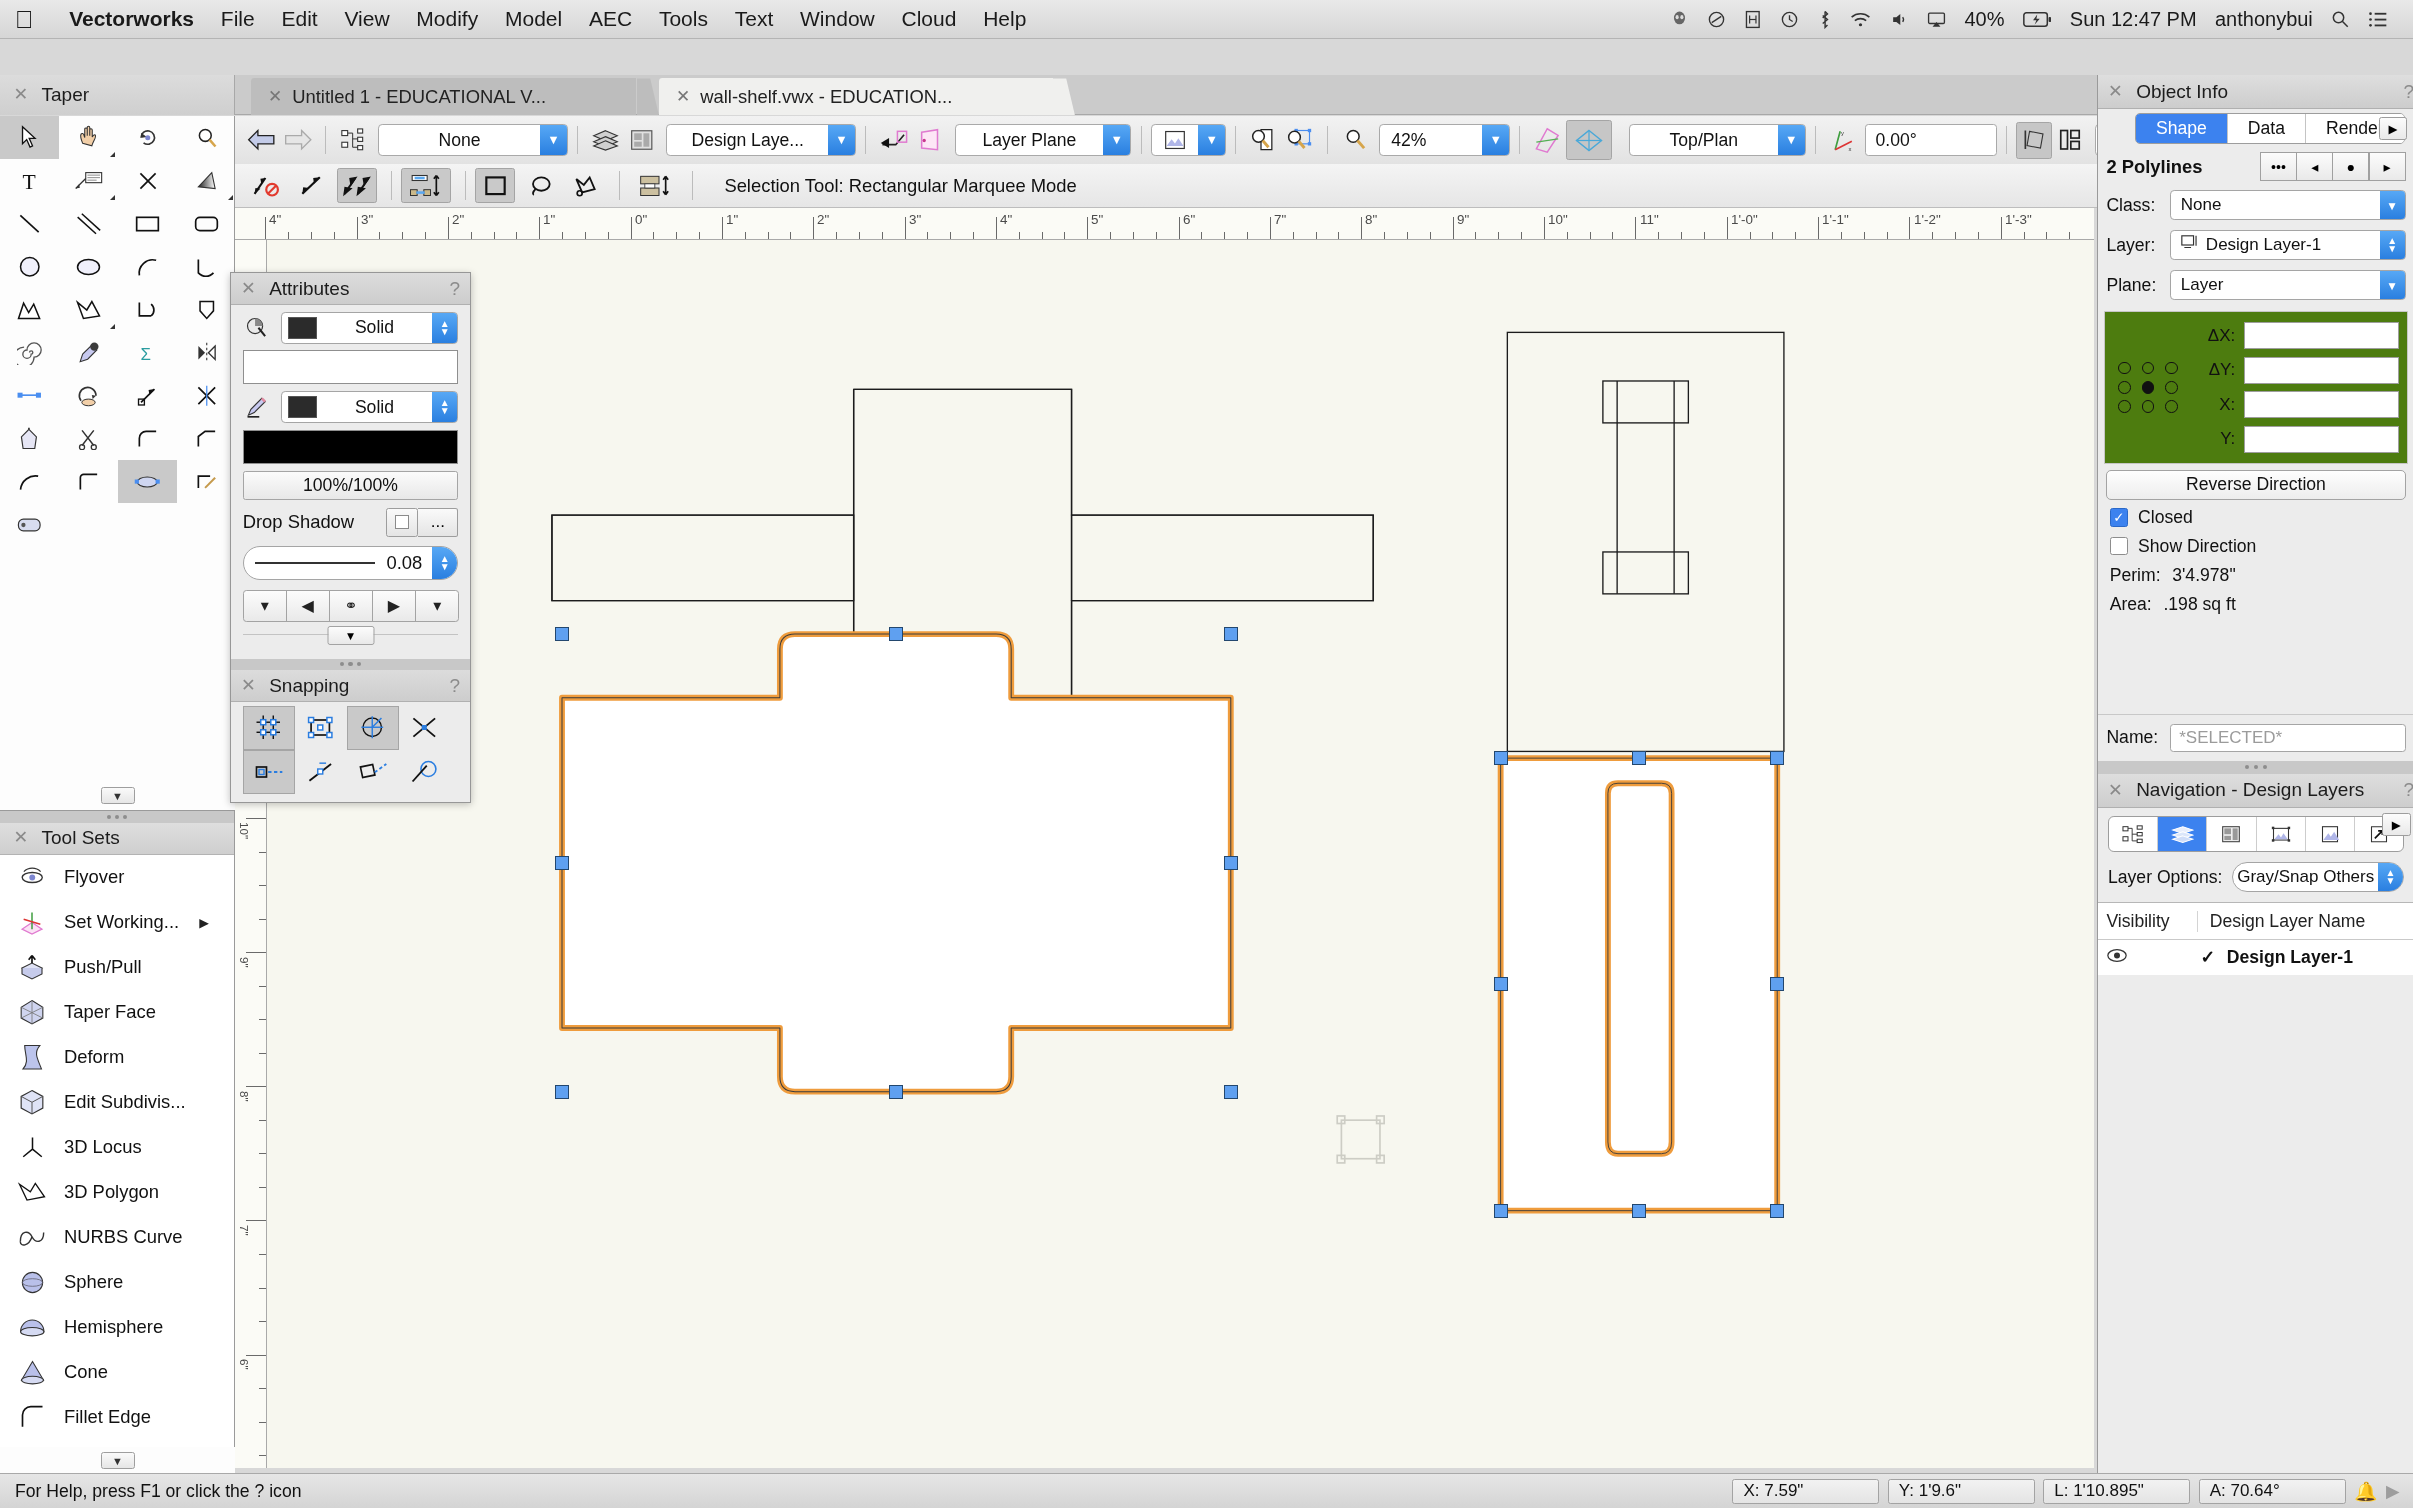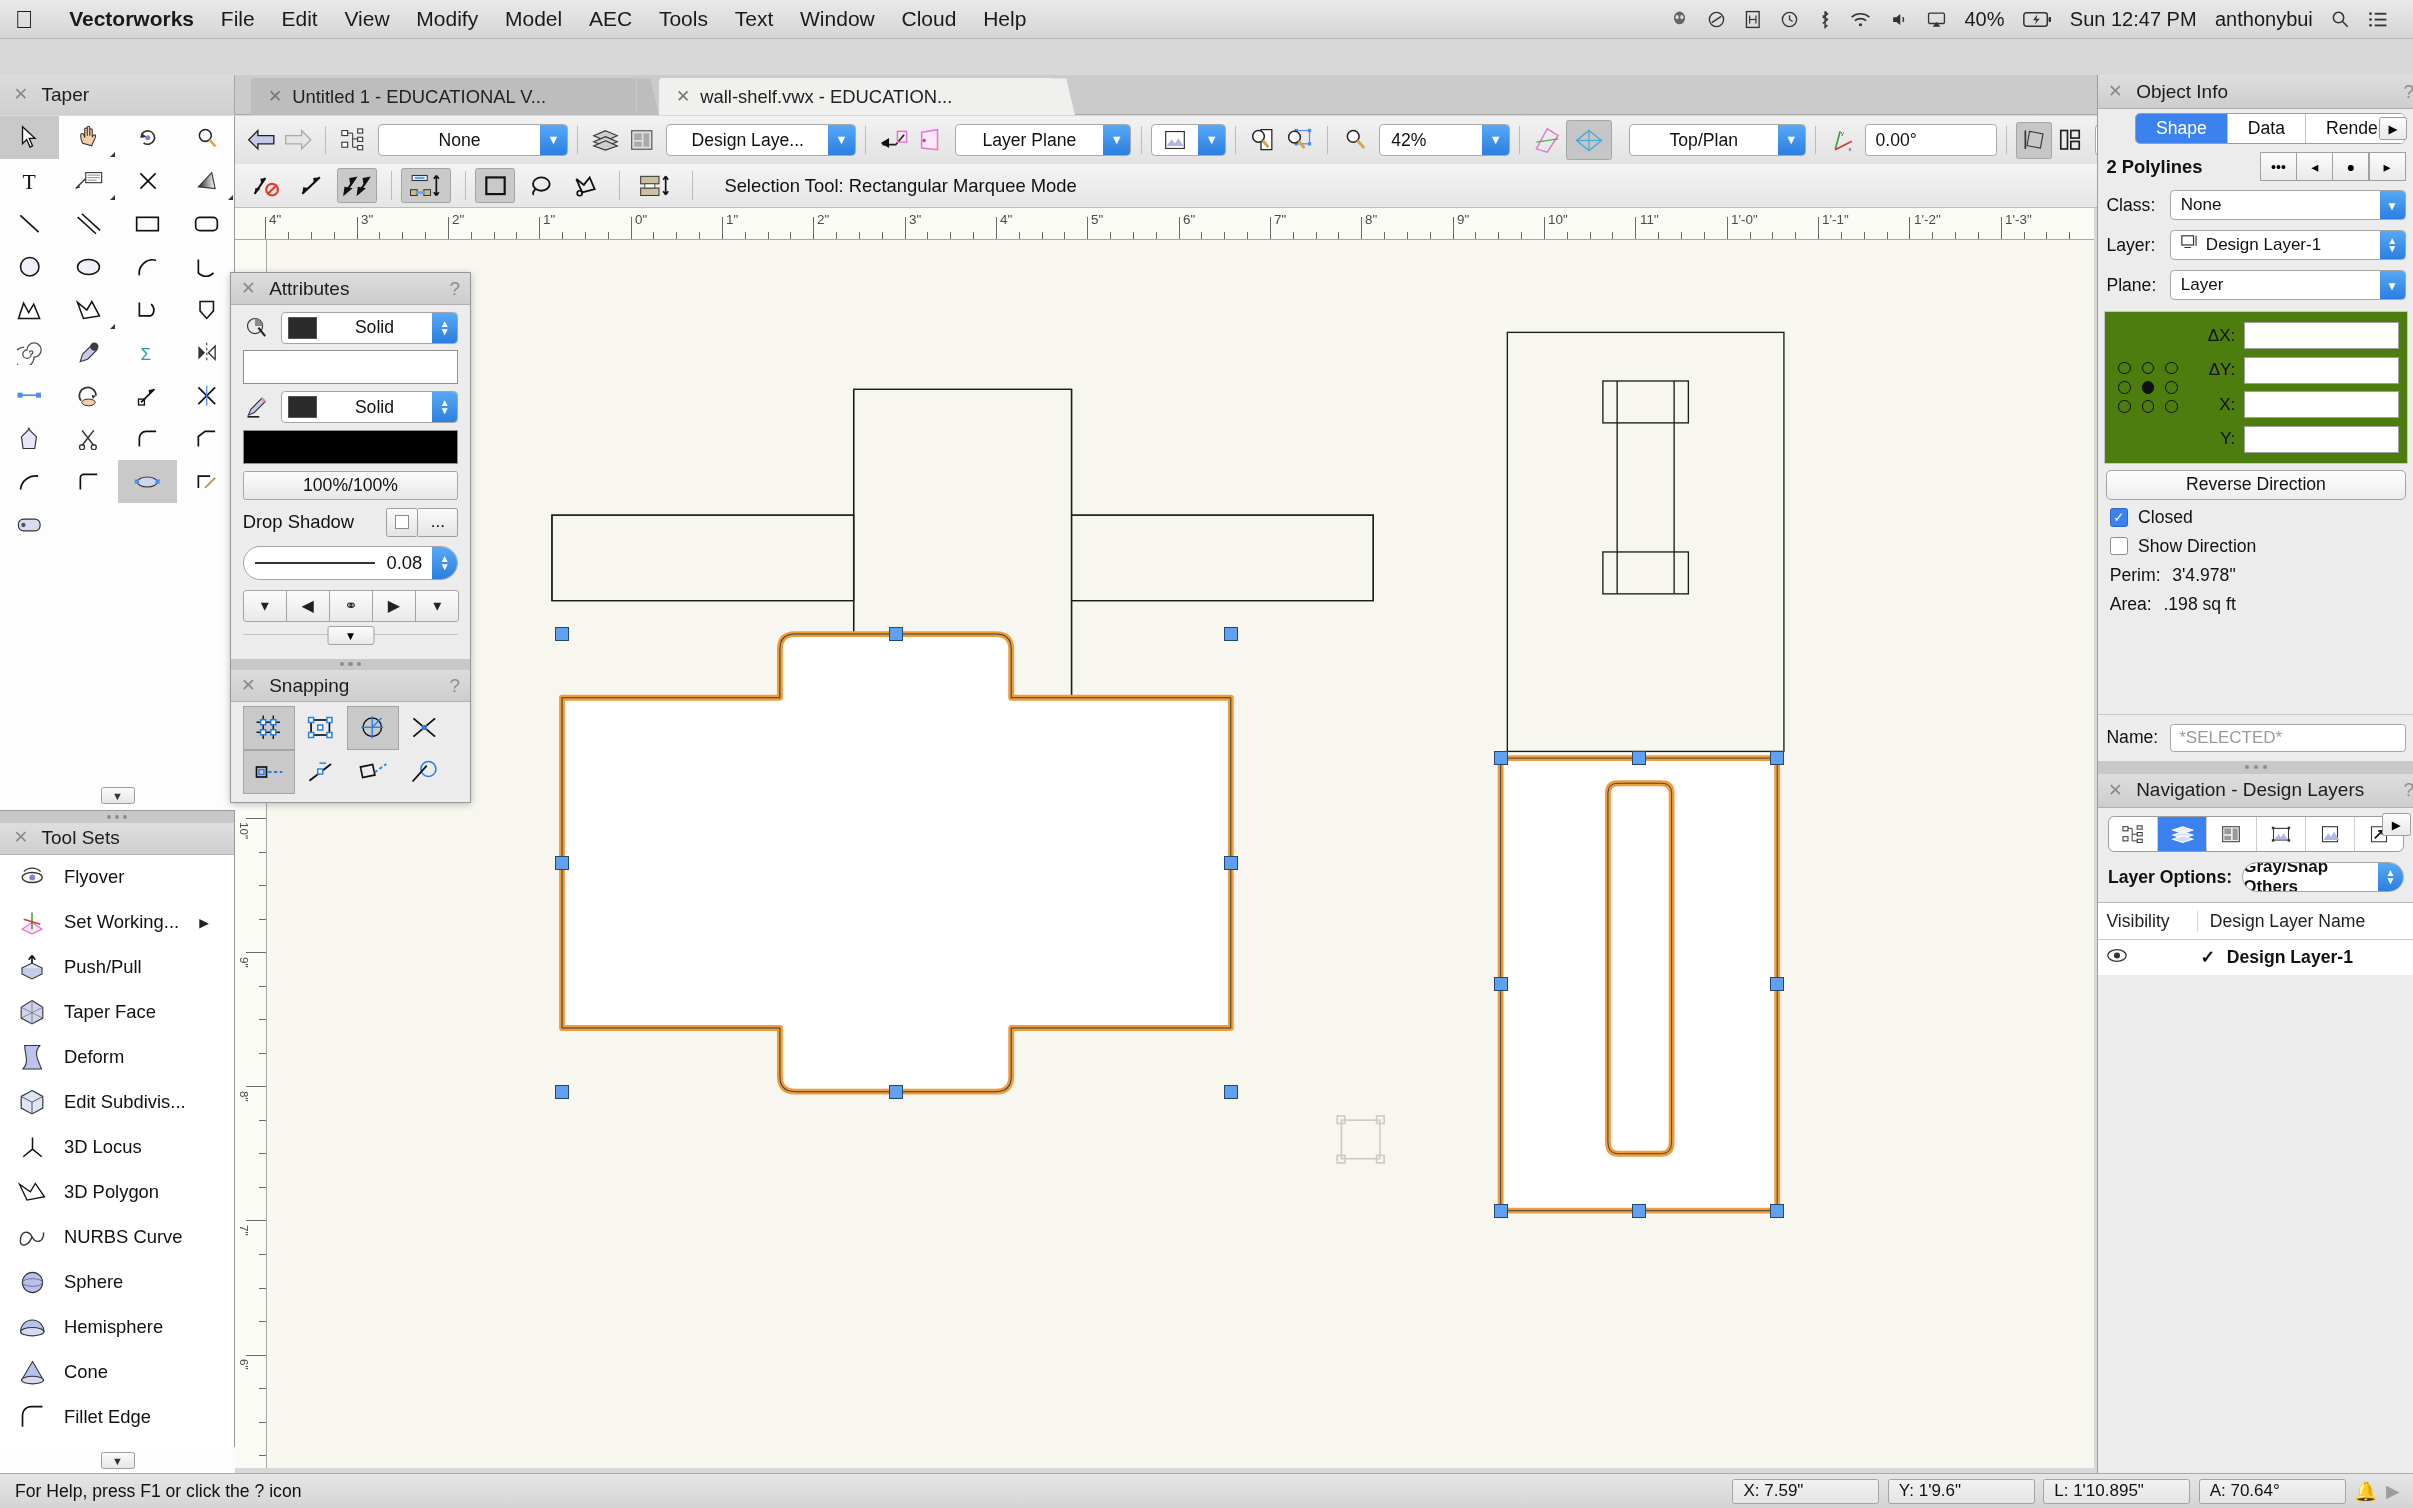--- a/index.html
+++ b/index.html
@@ -291,21 +291,21 @@
   .name-row { display:flex; align-items:center; gap:8.4px; padding: 8.4px; }
   .name-inp { flex:1; height:28.5px; border:0.8px solid #a5a5a5; border-radius:3.4px; background:#fff;
     display:flex; align-items:center; padding:0 8.4px; font-size:17px; color:#9b9b9b; }
   .panel-grip { height:13.4px; background:#c8c8c8; display:flex; align-items:center; justify-content:center; gap:5px;}
   .panel-grip i { width:4.2px;height:4.2px;background:#8d8d8d;border-radius:50%;display:block;}
   .nav-iconbar { display:flex; margin: 8.4px 10px 0 10px; border:0.8px solid #9d9d9d; border-radius:5.9px; overflow:hidden; background:#fff;}
   .nav-iconbar div { flex:1; height:34px; display:flex;align-items:center;justify-content:center; font-size:18.4px;
     border-right:0.8px solid #cdcdcd; color:#333;}
   .nav-iconbar div:last-child{border-right:none;}
   .nav-iconbar div.on { background:#3c82ef; color:#fff; }
-  .lo-row { display:flex; align-items:center; gap:10px; padding: 10px 10px 0 10px; font-weight: bold; }
+  .lo-row { display:flex; align-items:center; gap:10px; padding: 10px 10px 0 10px; }
   .lo-lbl { font-size:17.6px; color:#111; }
   .lo-combo { flex:1; display:flex; height:30px; border:0.8px solid #a5a5a5; border-radius:15px; background:#fff; overflow:hidden;}
   .lo-combo .v { flex:1; display:flex;align-items:center;justify-content:center; font-size:17px; color:#111;}
   .lo-combo .a { width:25px; background:linear-gradient(to bottom,#57a8f5,#2a7fe0); color:#fff;
     display:flex;flex-direction:column;align-items:center;justify-content:center;font-size:10px;line-height:.8;}
   .lyr-table { margin: 10px 0 0 0; background:#fff; border-top:0.8px solid #b7b7b7; }
   .lyr-head { display:flex; height:37px; align-items:center; border-bottom:0.8px solid #c9c9c9; font-size:17.6px; color:#222;}
   .lyr-head .c1 { width:99px; padding-left:8.4px; }
   .lyr-head .c2 { flex:1; padding-left:11.7px; border-left:0.8px solid #d4d4d4; }
   .lyr-row { display:flex; height:35px; align-items:center; font-size:17.6px; color:#111; }

